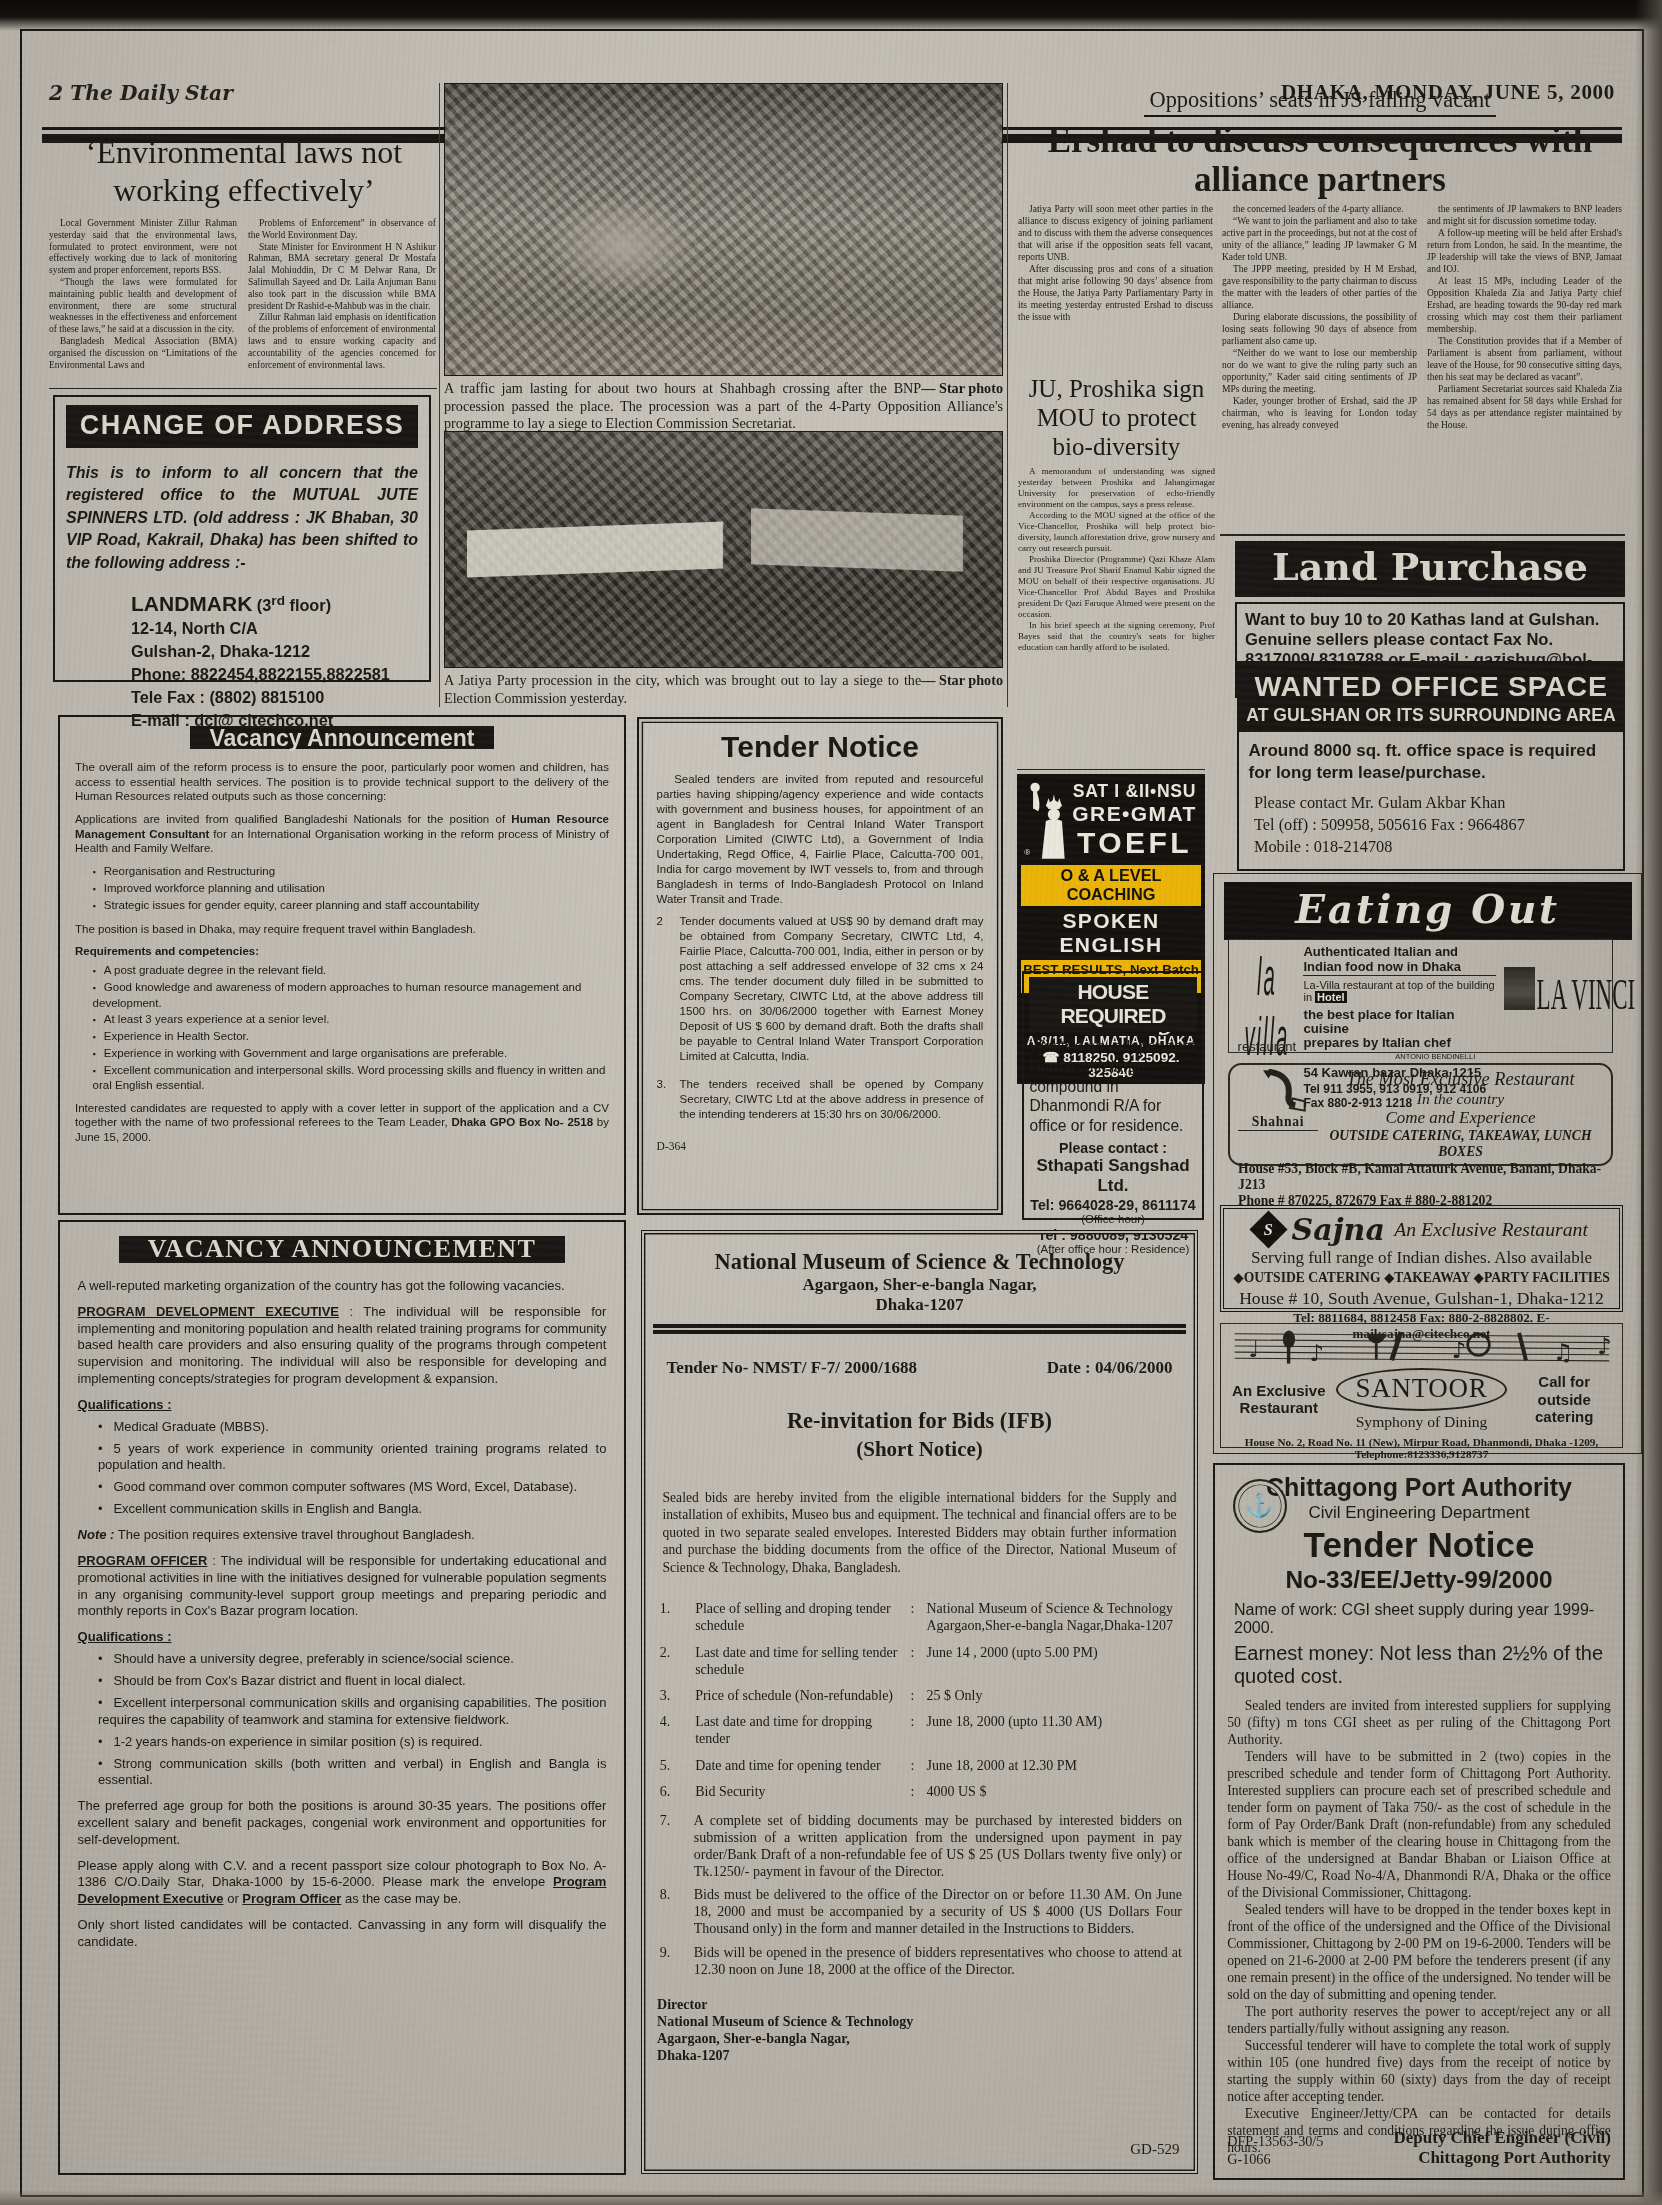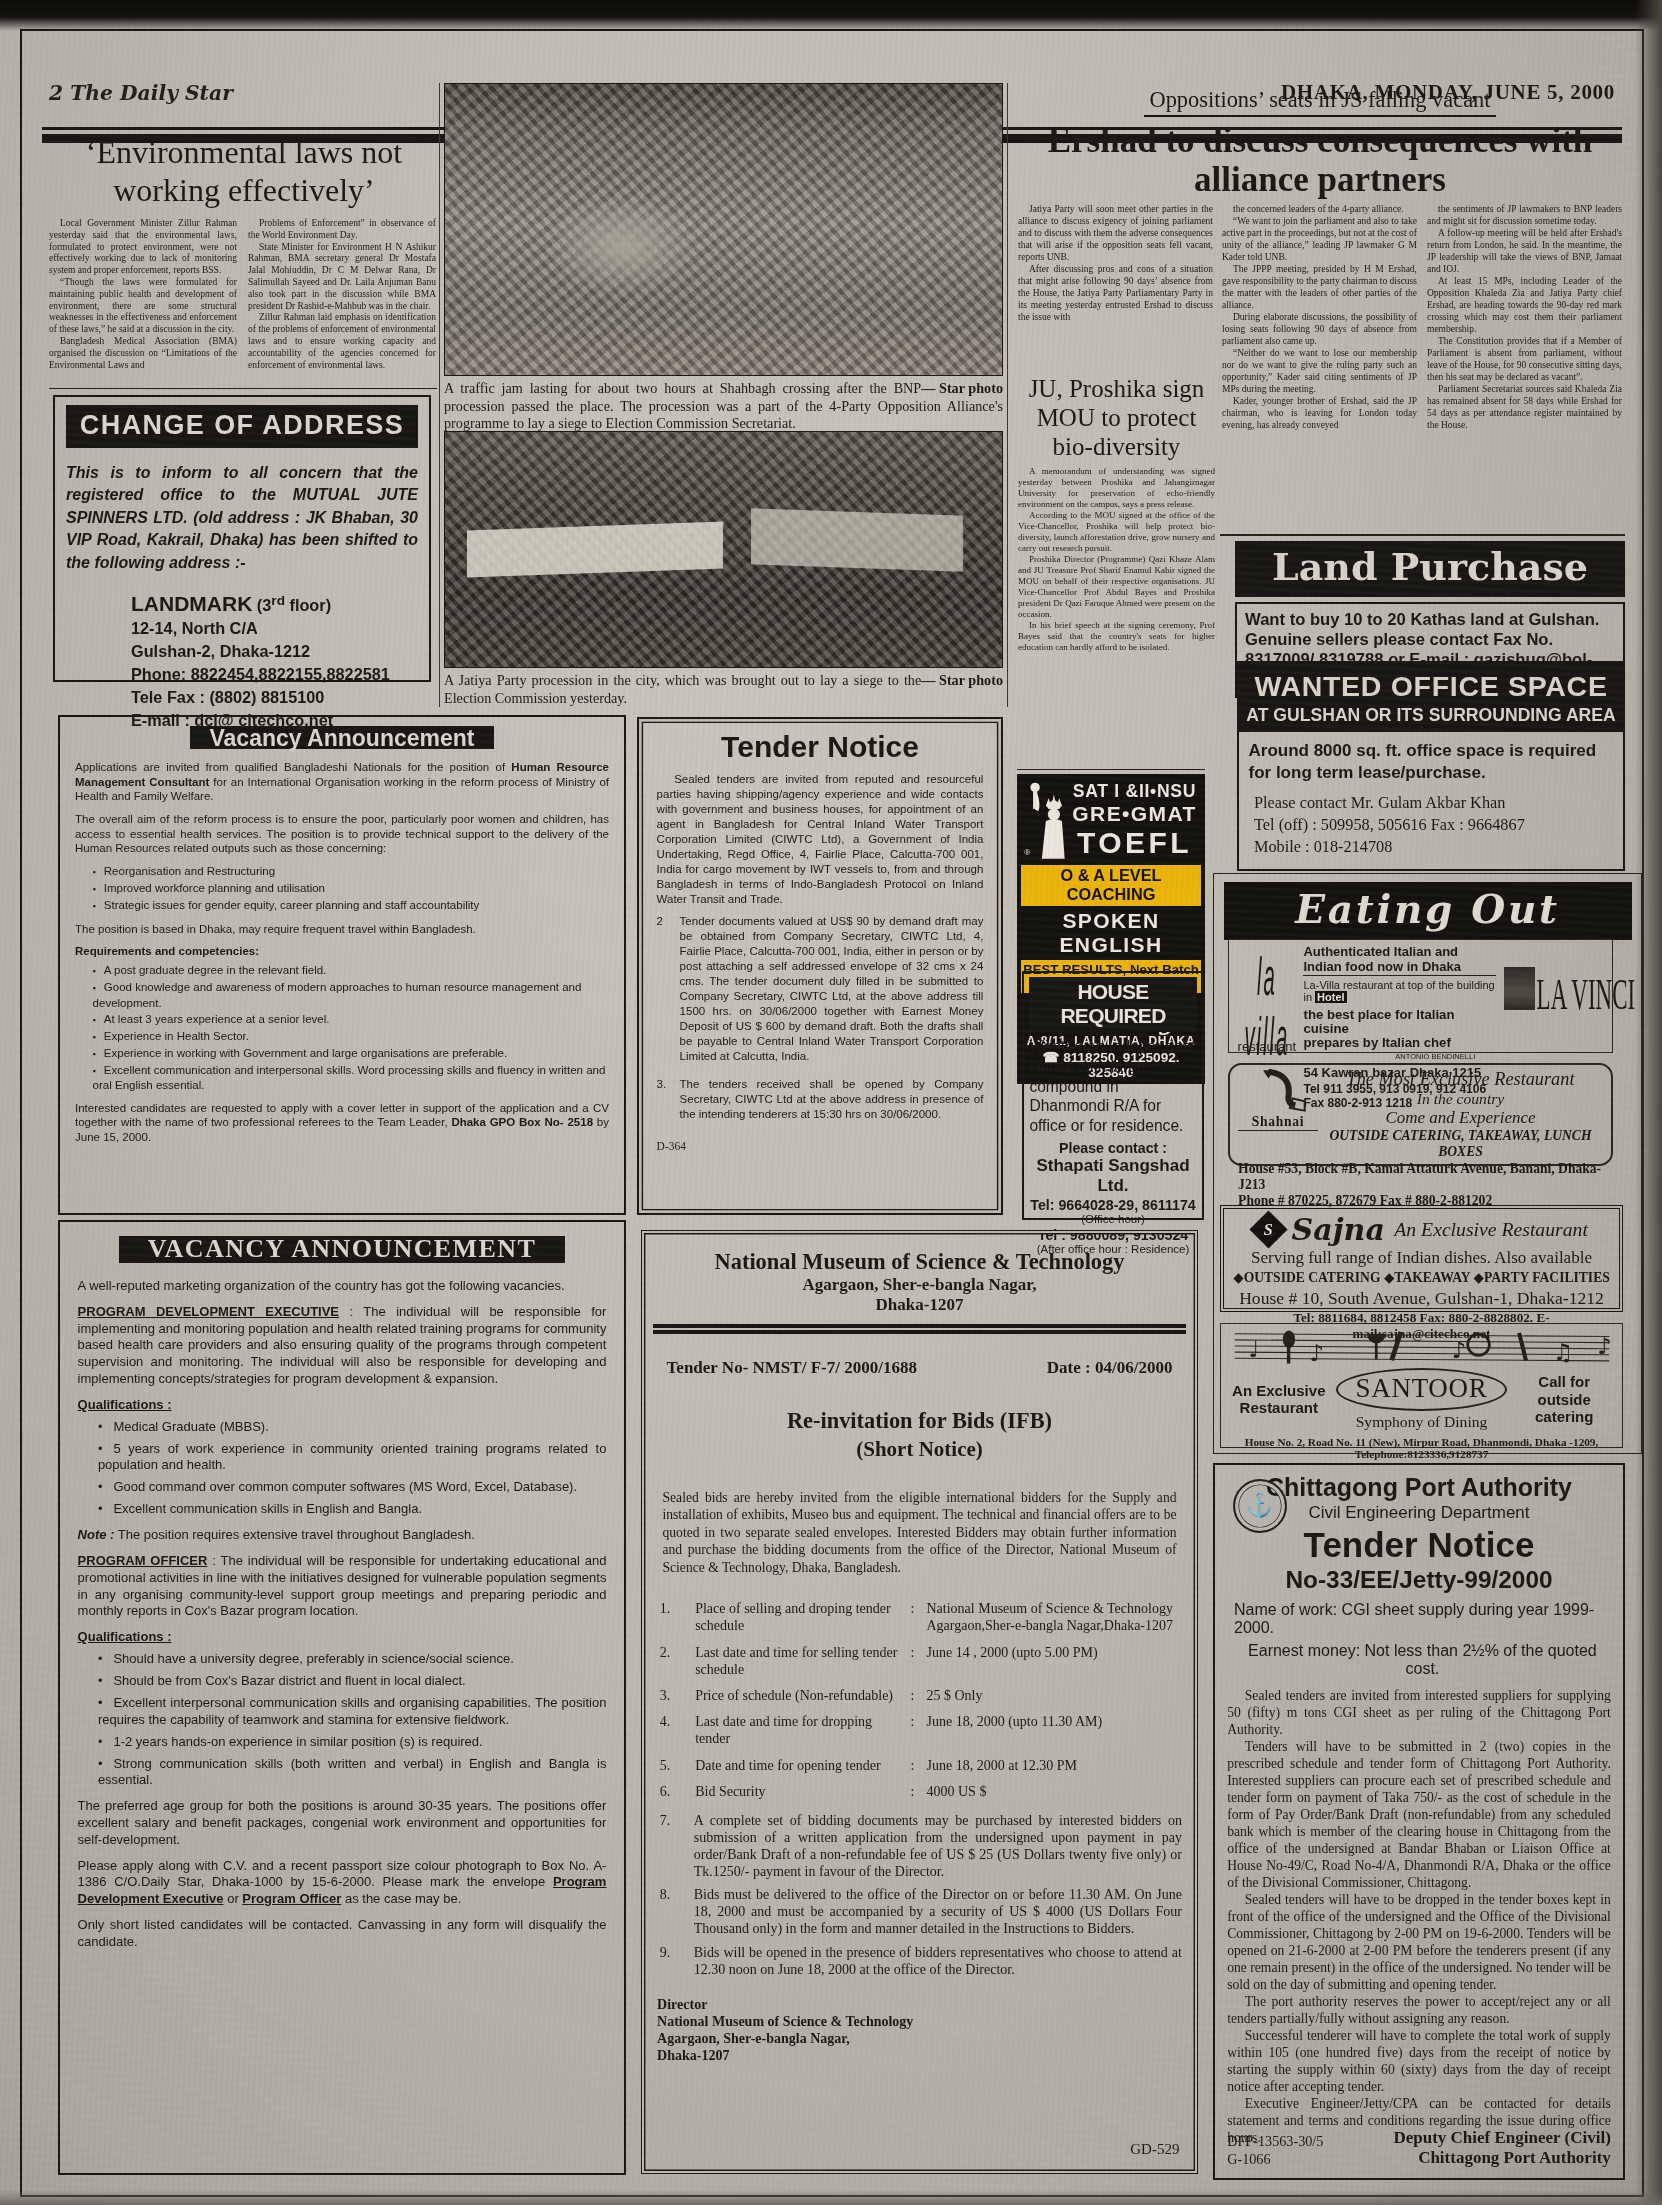--- a/index.html
+++ b/index.html
@@ -232,21 +232,21 @@
   .cpa{position:absolute;left:1213px;top:1463px;width:412px;height:717px;border:2px solid #191713;
     box-sizing:border-box;padding:8.1px 12.2px;}
   .cpa .seal{position:absolute;left:17.6px;top:13.6px;width:50px;height:50px;border:2px solid #23211b;border-radius:50%;
     display:flex;align-items:center;justify-content:center;font-size:23px;
     box-shadow:inset 0 0 0 3.4px #beb9b0,inset 0 0 0 4.1px #23211b;}
   .cpa .org{text-align:center;font-family:"Liberation Sans",sans-serif;font-size:25px;font-weight:bold;}
   .cpa .dept{text-align:center;font-family:"Liberation Sans",sans-serif;font-size:17px;margin-top:1.4px;}
   .cpa .tt{text-align:center;font-family:"Liberation Sans",sans-serif;font-size:35px;font-weight:bold;margin-top:1.4px;}
   .cpa .no{text-align:center;font-family:"Liberation Sans",sans-serif;font-size:24.4px;font-weight:bold;margin-top:1.4px;}
   .cpa .wk{font-family:"Liberation Sans",sans-serif;font-size:16px;margin:6.8px 0 0 6.8px;}
-  .cpa .em{font-family:"Liberation Sans",sans-serif;font-size:16px;margin:5.4px 0 0 6.8px;text-align:center;}
+  .cpa .em{font-family:"Liberation Sans",sans-serif;font-size:20px;margin:5.4px 0 0 6.8px;}
   .cpa .bd{margin-top:8.1px;font-size:13.6px;line-height:17px;}
   .cpa .bd p{margin:0;text-indent:17.6px;text-align:justify;}
   .cpa .ft{position:absolute;left:12.2px;right:12.2px;bottom:9.5px;display:flex;justify-content:space-between;align-items:flex-end;}
   .cpa .ft .l{font-size:14.2px;line-height:17.6px;}
   .cpa .ft .r{font-weight:bold;font-size:17px;line-height:20.3px;text-align:right;}
 </style>
 </head>
 <body>
 
 <div class="page">
@@ -357,22 +357,22 @@
     <div class="bd">Around 8000 sq. ft. office space is required for long term lease/purchase.</div>
     <div class="ct">
       <div>Please contact Mr. Gulam Akbar Khan</div>
       <div>Tel (off) : 509958, 505616 Fax : 9664867</div>
       <div>Mobile : 018-214708</div>
     </div>
   </div>
 
   <div class="vac1">
     <div class="bar">Vacancy Announcement</div>
+    <p>The overall aim of the reform process is to ensure the poor, particularly poor women and children, has access to essential health services. The position is to provide technical support to the delivery of the Human Resources related outputs such as those concerning:</p>
     <p><span>Applications are invited from qualified Bangladeshi Nationals for the position of </span><b>Human Resource Management Consultant</b><span> for an International Organisation working in the reform process of Ministry of Health and Family Welfare.</span></p>
-    <p>The overall aim of the reform process is to ensure the poor, particularly poor women and children, has access to essential health services. The position is to provide technical support to the delivery of the Human Resources related outputs such as those concerning:</p>
     <ul>
         <li>Reorganisation and Restructuring</li>
         <li>Improved workforce planning and utilisation</li>
         <li>Strategic issues for gender equity, career planning and staff accountability</li>
       </ul>
     <p>The position is based in Dhaka, may require frequent travel within Bangladesh.</p>
     <div class="rh">Requirements and competencies:</div>
     <ul>
         <li>A post graduate degree in the relevant field.</li>
         <li>Good knowledge and awareness of modern approaches to human resource management and development.</li>

